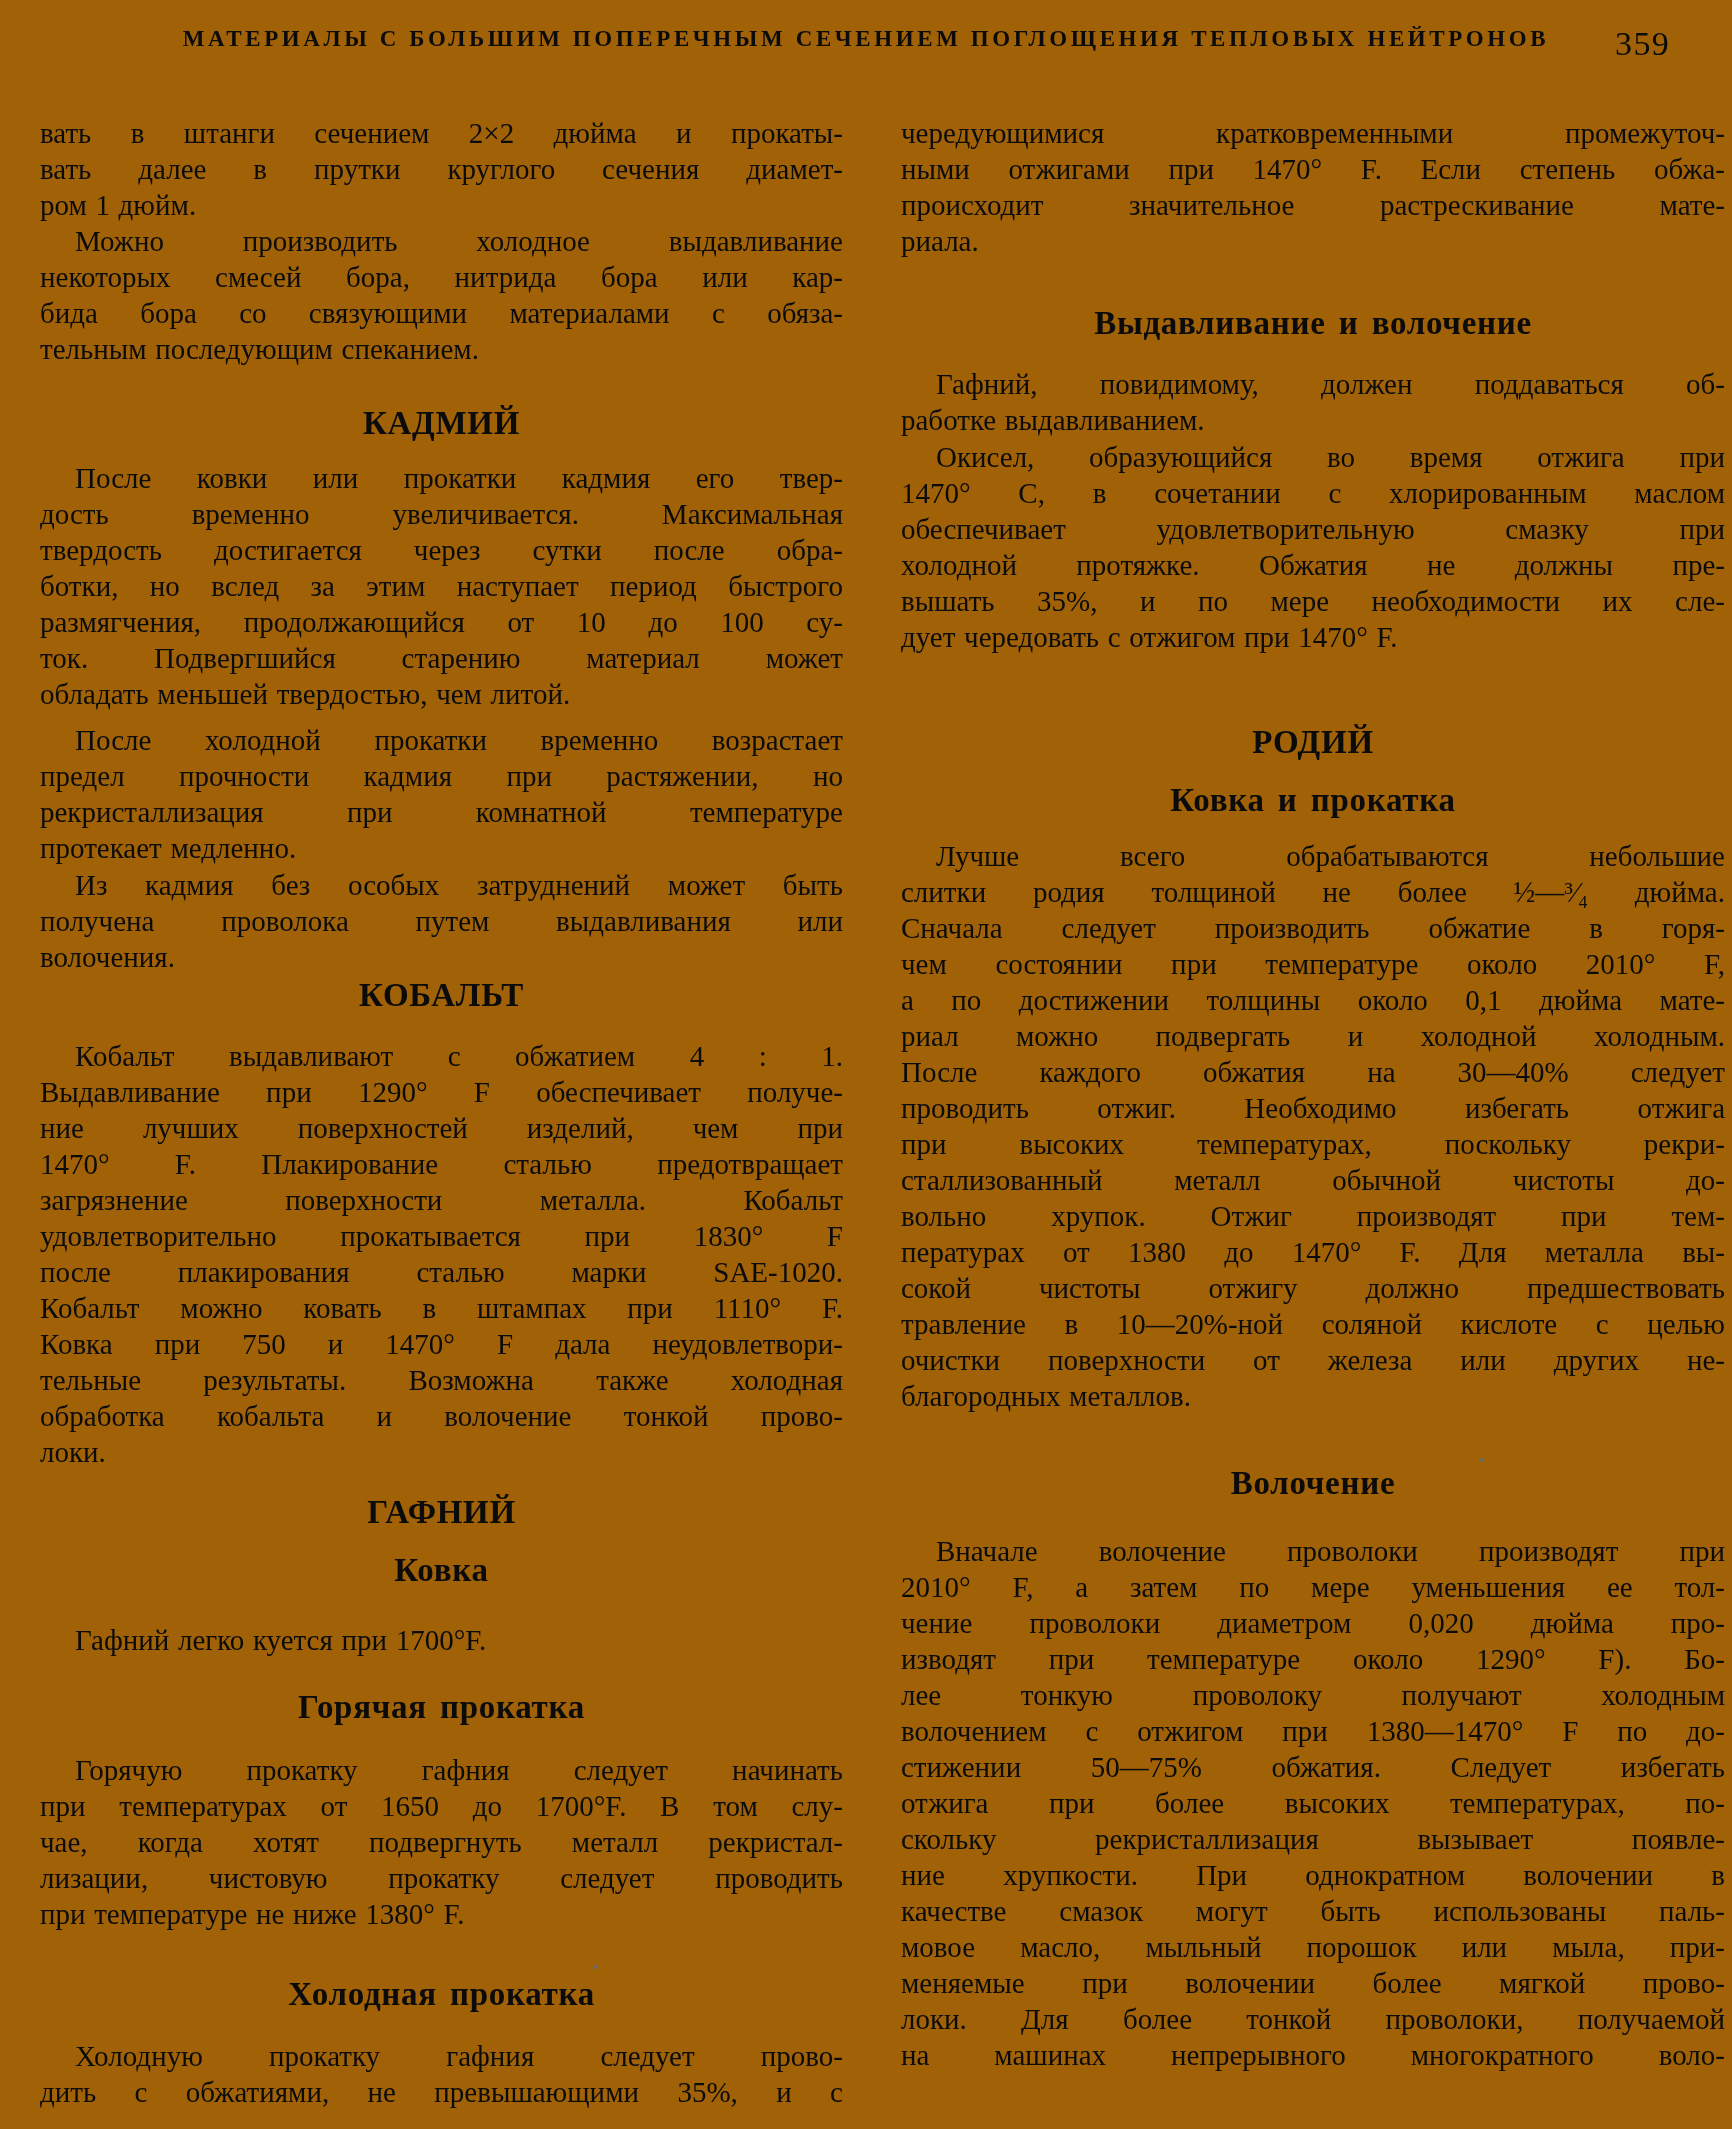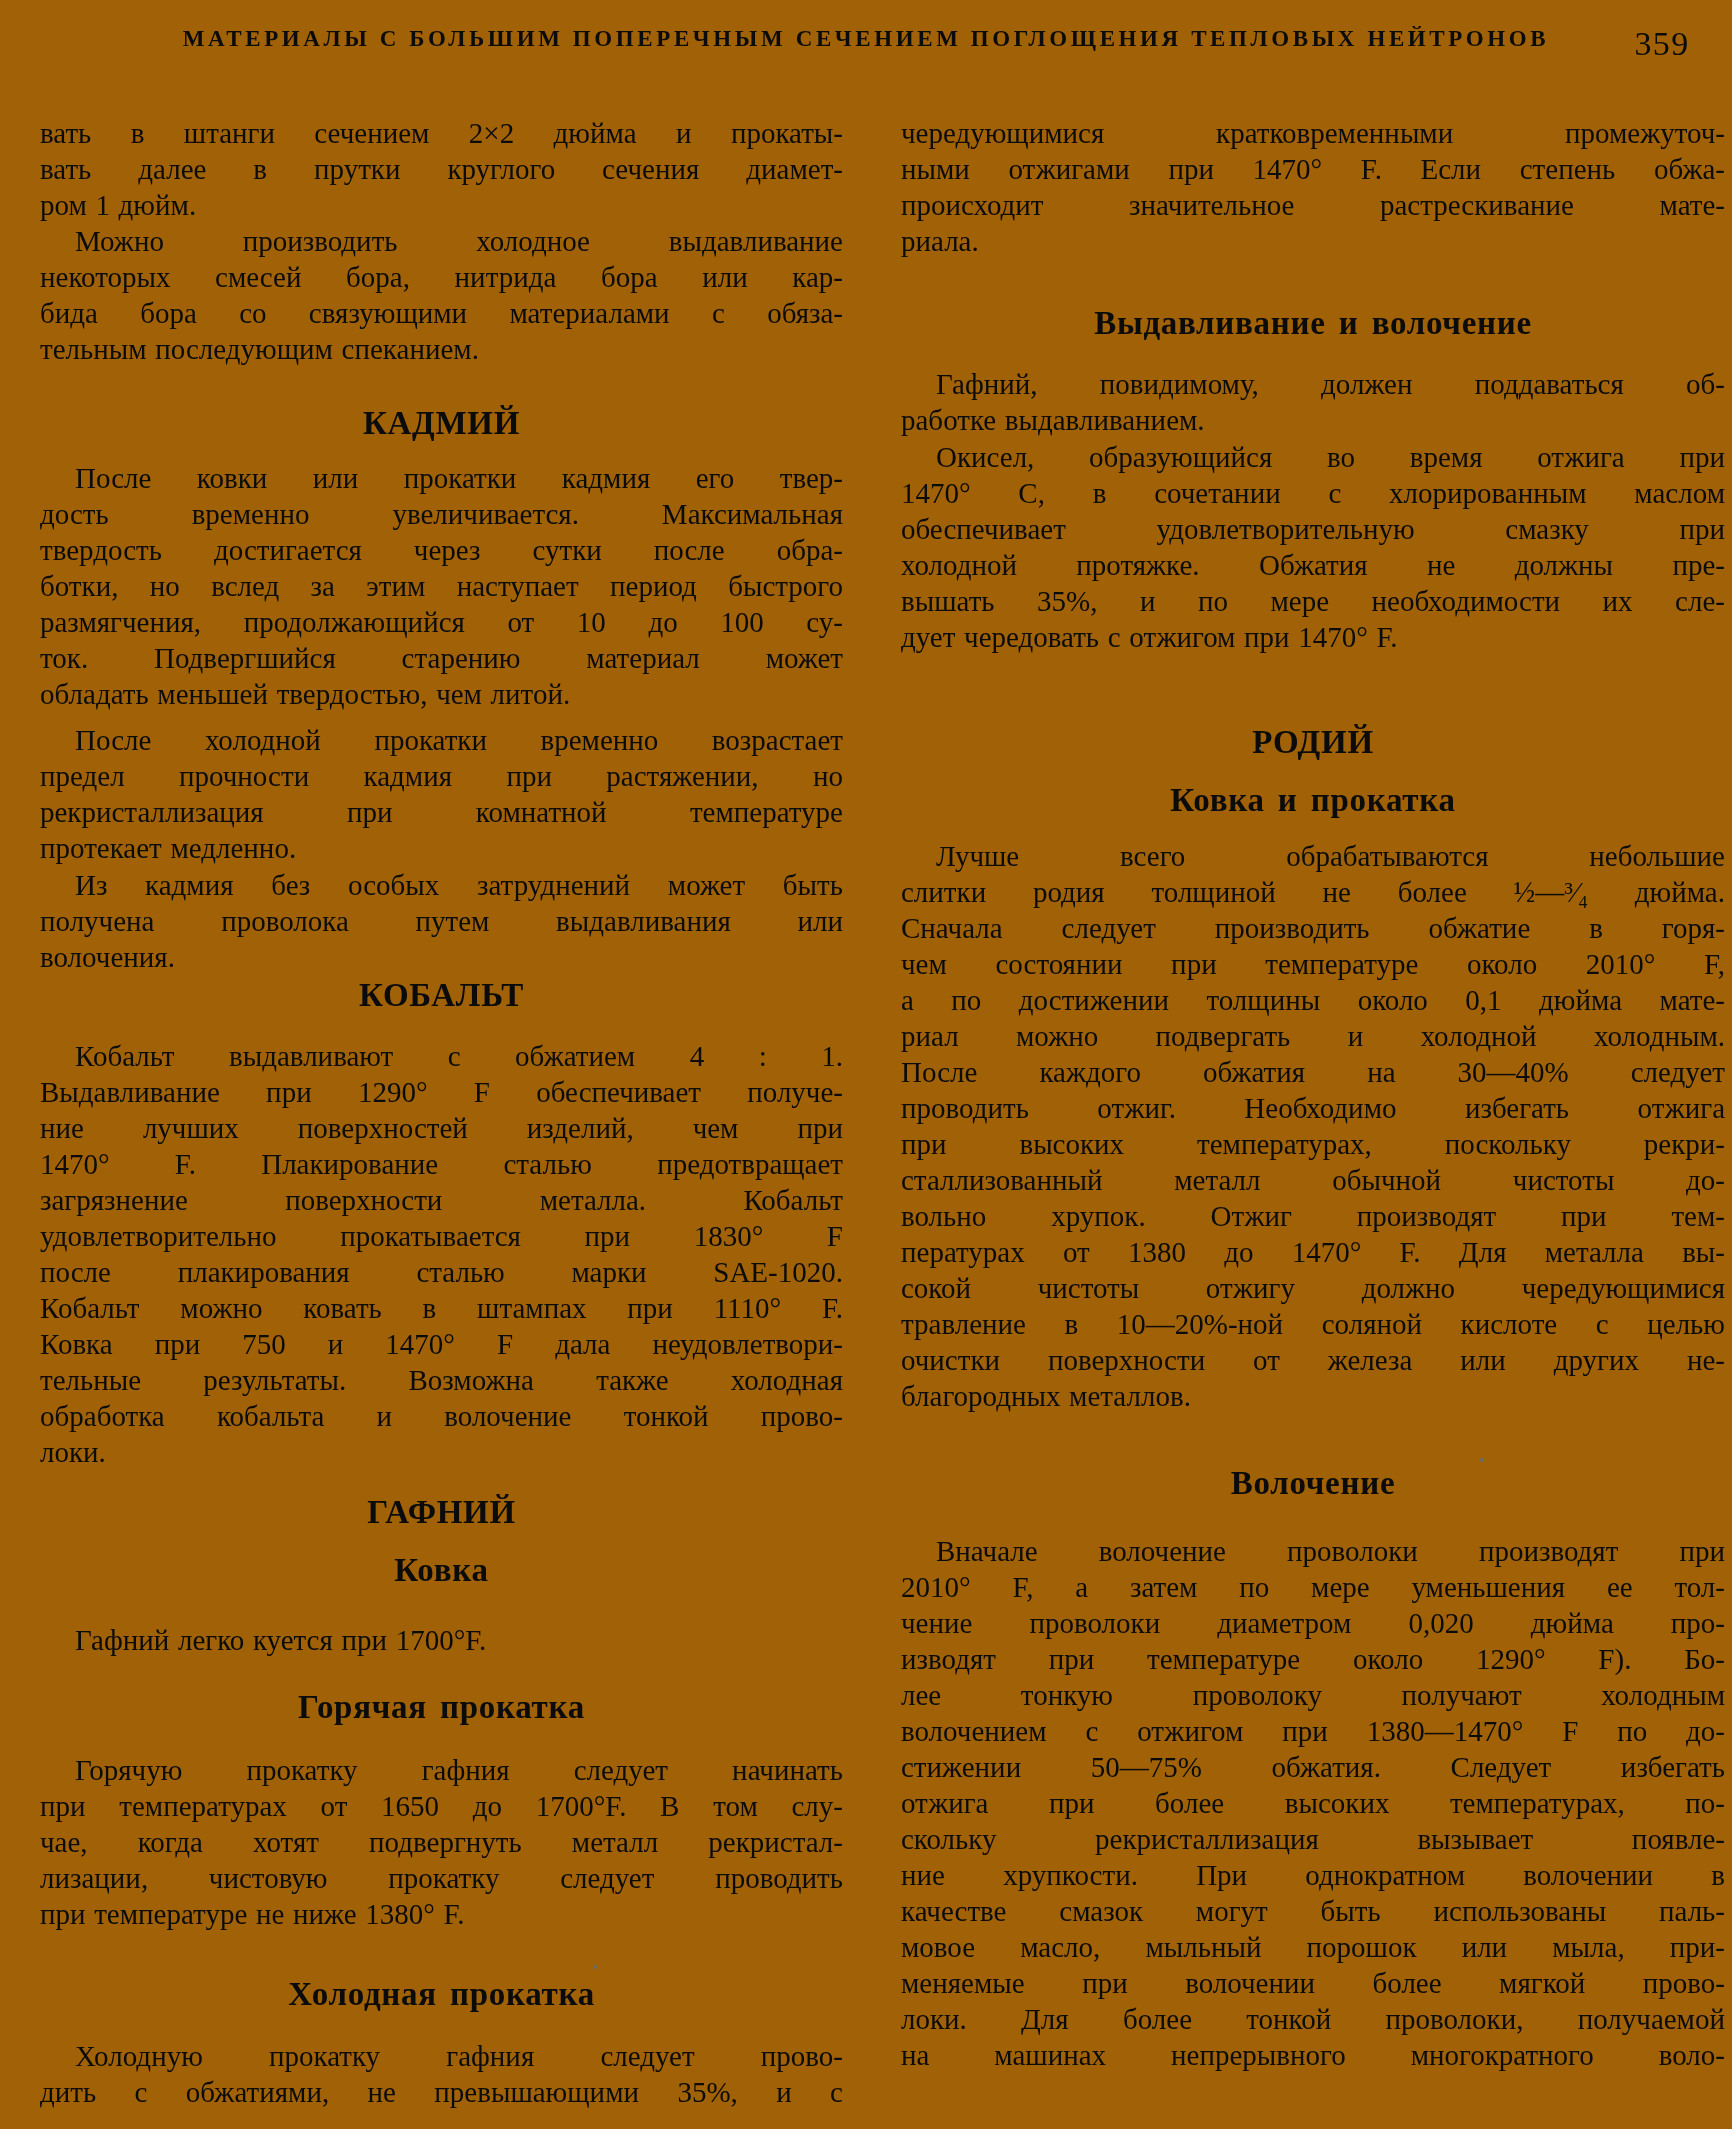--- a/index.html
+++ b/index.html
@@ -22,21 +22,21 @@
     font-size: 23px;
     font-weight: bold;
     letter-spacing: 3.6px;
     white-space: nowrap;
   }
   .page-number {
     position: absolute;
     top: 24.5px; left: 1615px; width: 94px;
     font-size: 34px;
     letter-spacing: 1.4px;
-    text-align: center;
+    text-align: left;
   }
   .col { position: absolute; top: 108px; }
   .col-left  { left: 40px;   width: 803px; }
   .col-right { left: 901px; width: 824px; }
   .block { position: absolute; left: 0; width: 100%; }
   .para { font-size: 29px; line-height: 36px; word-spacing: 1.4px; }
   .tline { text-align: justify; text-align-last: justify; }
   .p-end .tline:last-child { text-align-last: left; }
   .indent .tline:first-child { text-indent: 35px; }
   .heading {
@@ -164,21 +164,21 @@
         <div class="tline">Сначала следует производить обжатие в горя-</div>
         <div class="tline">чем состоянии при температуре около 2010° F,</div>
         <div class="tline">а по достижении толщины около 0,1 дюйма мате-</div>
         <div class="tline">риал можно подвергать и холодной холодным.</div>
         <div class="tline">После каждого обжатия на 30—40% следует</div>
         <div class="tline">проводить отжиг. Необходимо избегать отжига</div>
         <div class="tline">при высоких температурах, поскольку рекри-</div>
         <div class="tline">сталлизованный металл обычной чистоты до-</div>
         <div class="tline">вольно хрупок. Отжиг производят при тем-</div>
         <div class="tline">пературах от 1380 до 1470° F. Для металла вы-</div>
-        <div class="tline">сокой чистоты отжигу должно чередующимися</div>
+        <div class="tline">сокой чистоты отжигу должно предшествовать</div>
         <div class="tline">травление в 10—20%-ной соляной кислоте с целью</div>
         <div class="tline">очистки поверхности от железа или других не-</div>
         <div class="tline">благородных металлов.</div>
       </div>
 
     <div class="block heading" style="top:1358px">Волочение</div>
     <div class="block para p-cont indent" style="top:1425px">
         <div class="tline">Вначале волочение проволоки производят при</div>
         <div class="tline">2010° F, а затем по мере уменьшения ее тол-</div>
         <div class="tline">чение проволоки диаметром 0,020 дюйма про-</div>

